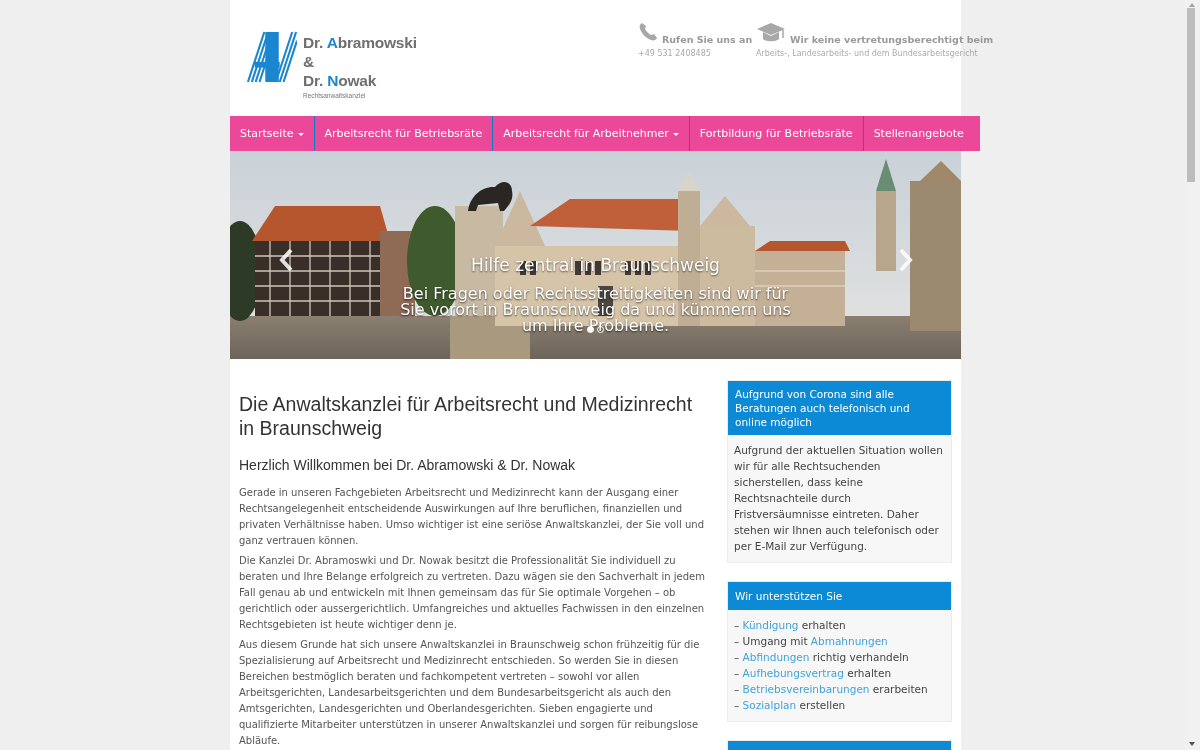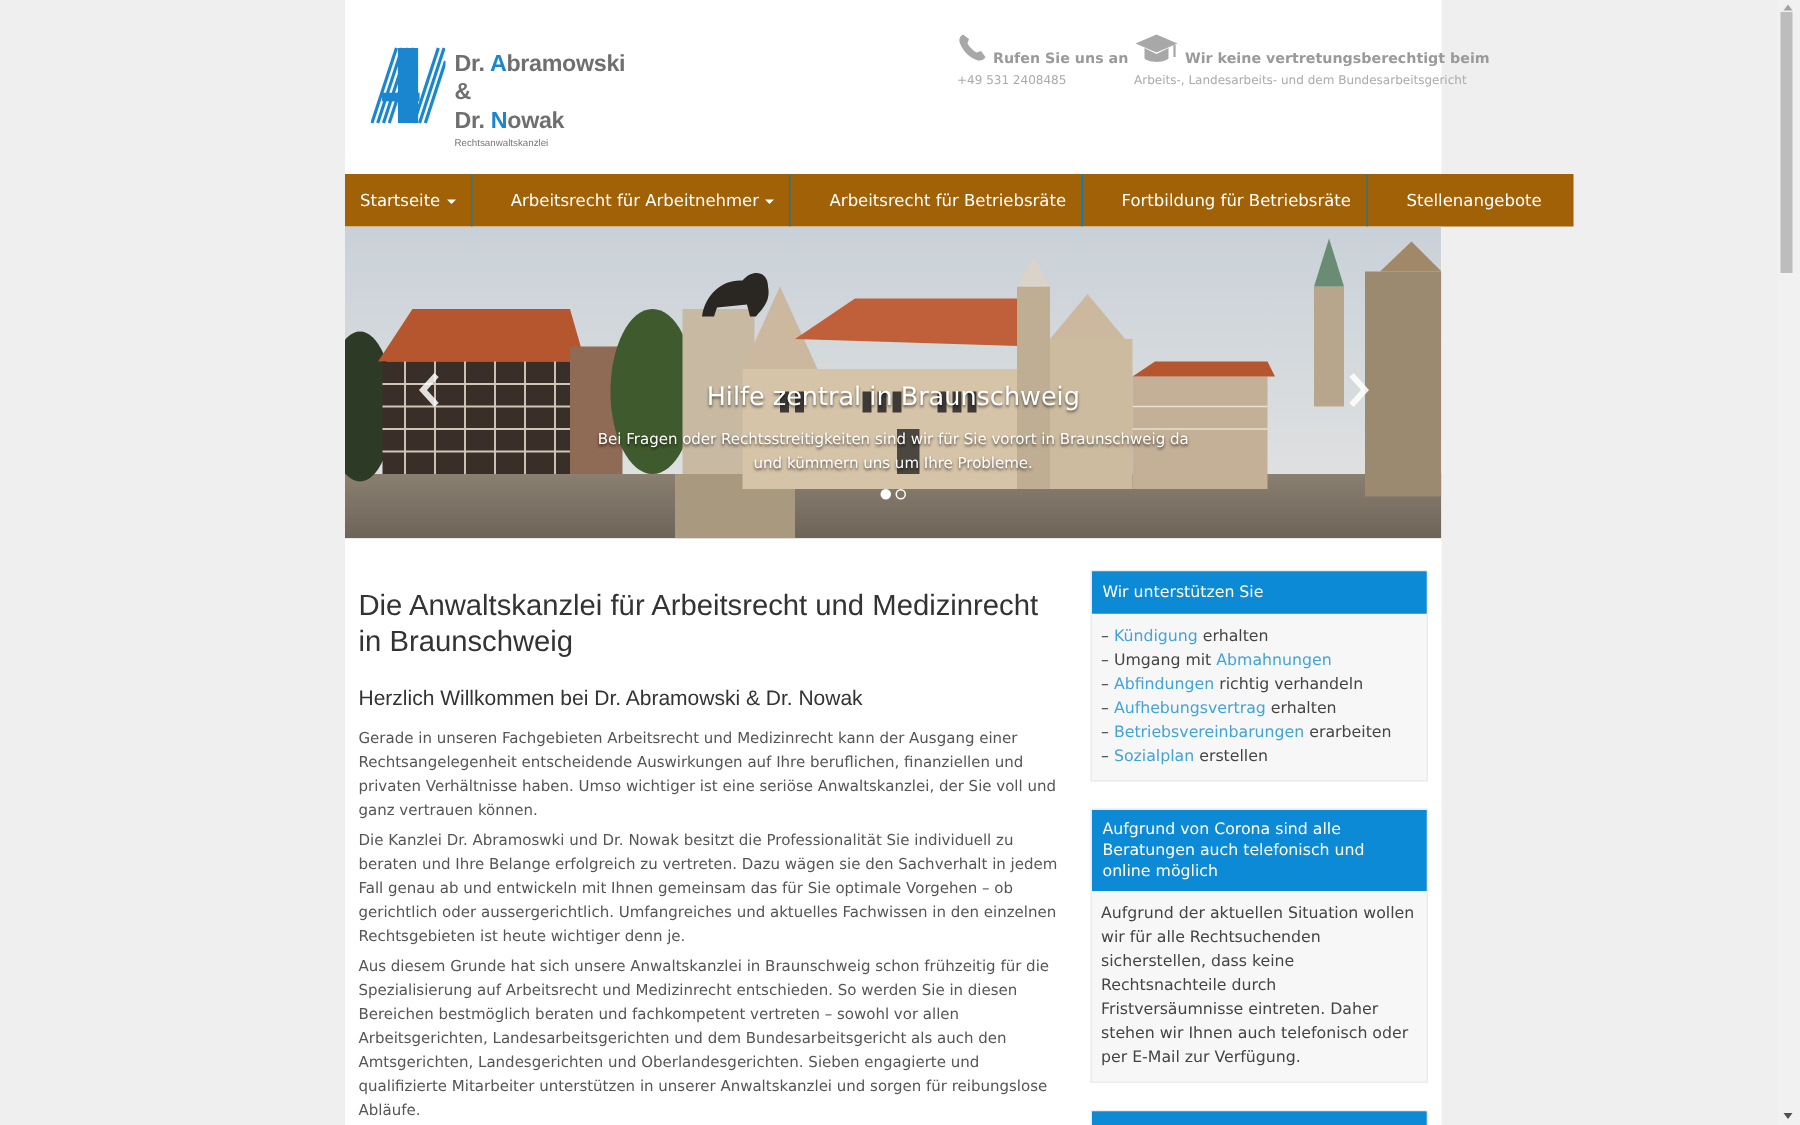--- a/index.html
+++ b/index.html
@@ -26,30 +26,30 @@
   .contact { position: absolute; top: 22px; }
   .contact .icon { position: absolute; left: 0; top: 0; }
   .contact .title { font-size: 9.5px; font-weight: bold; color: #9a9a9a; white-space: nowrap; }
   .contact .sub { font-size: 8px; color: #aaa; white-space: nowrap; margin-top: 4px; }
   .contact-phone { left: 408px; }
   .contact-phone .title { margin-left: 24px; margin-top: 12px; }
   .contact-grad { left: 526px; }
   .contact-grad .title { margin-left: 34px; margin-top: 12px; }
 
   
-  .nav { position: absolute; top: 116px; left: 0; width: 819px; height: 35px; background: #a16207; display: flex; gap: 16px; }
+  .nav { position: absolute; top: 116px; left: 0; width: 750px; height: 35px; background: #ec4899; display: flex; }
   .nav-item { height: 35px; line-height: 35px; padding: 0 10px; font-size: 11px; color: #fff; white-space: nowrap; border-right: 1px solid #0b7dc2; cursor: pointer; display: flex; align-items: center; }
   .nav-item.last { border-right: none; }
   .caret { display: inline-block; width: 0; height: 0; border-left: 3px solid transparent; border-right: 3px solid transparent; border-top: 3px solid #fff; margin-left: 4px; margin-top: 1px; }
 
   
   .slider { position: absolute; top: 151px; left: 0; width: 731px; height: 208px; overflow: hidden; padding-left: 44px; }
   .slider svg.bg { position: absolute; left: 0; top: 0; }
   .slide-title { position: absolute; top: 104px; left: 0; width: 731px; text-align: center; font-size: 17px; color: #fff; text-shadow: 0 1px 2px rgba(0,0,0,.6); }
-  .slide-text { position: absolute; top: 135px; left: 160px; width: 411px; text-align: center; font-size: 10px; line-height: 16px; color: #fff; text-shadow: 0 1px 2px rgba(0,0,0,.7); }
+  .slide-text { position: absolute; top: 135px; left: 160px; width: 411px; text-align: center; font-size: 16px; line-height: 16px; color: #fff; text-shadow: 0 1px 2px rgba(0,0,0,.7); }
   .arrow { position: absolute; top: 96px; width: 18px; height: 26px; cursor: pointer; }
   .arrow-left { left: 48px; }
   .arrow-right { left: 666px; }
   .dots { position: absolute; top: 175px; left: 357px; display: flex; gap: 3px; }
   .dot { width: 7px; height: 7px; border-radius: 50%; border: 1px solid #fff; cursor: pointer; }
   .dot.active { background: #fff; }
 
   
   .main { position: absolute; left: 9px; top: 392px; width: 470px; }
   h1.main-title { font-family: "Liberation Sans", sans-serif; font-weight: normal; font-size: 19.5px; line-height: 24px; color: #333; }
@@ -118,25 +118,25 @@
       <div class="sub">Arbeits-, Landesarbeits- und dem Bundesarbeitsgericht</div>
     </div>
   </div>
 
   <div class="nav">
     <div class="nav-item">
       <span>Startseite</span>
         <span class="caret"></span>
     </div>
     <div class="nav-item">
+      <span>Arbeitsrecht für Betriebsräte</span>
+    </div>
+    <div class="nav-item">
       <span>Arbeitsrecht für Arbeitnehmer</span>
         <span class="caret"></span>
-    </div>
-    <div class="nav-item">
-      <span>Arbeitsrecht für Betriebsräte</span>
     </div>
     <div class="nav-item">
       <span>Fortbildung für Betriebsräte</span>
     </div>
     <div class="nav-item last">
       <span>Stellenangebote</span>
     </div>
   </div>
 
   <div class="slider">
@@ -229,37 +229,37 @@
   <div class="main">
     <h1 class="main-title">Die Anwaltskanzlei für Arbeitsrecht und Medizinrecht in Braunschweig</h1>
     <h2 class="sub-title">Herzlich Willkommen bei Dr. Abramowski &amp; Dr. Nowak</h2>
     <p class="para first">Gerade in unseren Fachgebieten Arbeitsrecht und Medizinrecht kann der Ausgang einer Rechtsangelegenheit entscheidende Auswirkungen auf Ihre beruflichen, finanziellen und privaten Verhältnisse haben. Umso wichtiger ist eine seriöse Anwaltskanzlei, der Sie voll und ganz vertrauen können.</p>
     <p class="para">Die Kanzlei Dr. Abramoswki und Dr. Nowak besitzt die Professionalität Sie individuell zu beraten und Ihre Belange erfolgreich zu vertreten. Dazu wägen sie den Sachverhalt in jedem Fall genau ab und entwickeln mit Ihnen gemeinsam das für Sie optimale Vorgehen – ob gerichtlich oder aussergerichtlich. Umfangreiches und aktuelles Fachwissen in den einzelnen Rechtsgebieten ist heute wichtiger denn je.</p>
     <p class="para">Aus diesem Grunde hat sich unsere Anwaltskanzlei in Braunschweig schon frühzeitig für die Spezialisierung auf Arbeitsrecht und Medizinrecht entschieden. So werden Sie in diesen Bereichen bestmöglich beraten und fachkompetent vertreten – sowohl vor allen Arbeitsgerichten, Landesarbeitsgerichten und dem Bundesarbeitsgericht als auch den Amtsgerichten, Landesgerichten und Oberlandesgerichten. Sieben engagierte und qualifizierte Mitarbeiter unterstützen in unserer Anwaltskanzlei und sorgen für reibungslose Abläufe.</p>
   </div>
 
   <div class="sidebar">
     <div class="panel">
+      <div class="panel-head">Aufgrund von Corona sind alle Beratungen auch telefonisch und online möglich</div>
+      <div class="panel-body">Aufgrund der aktuellen Situation wollen wir für alle Rechtsuchenden sicherstellen, dass keine Rechtsnachteile durch Fristversäumnisse eintreten. Daher stehen wir Ihnen auch telefonisch oder per E-Mail zur Verfügung.</div>
+    </div>
+
+    <div class="panel">
       <div class="panel-head single">Wir unterstützen Sie</div>
       <div class="panel-body">
         <div class="list-line"><span>– </span><span class="link">Kündigung</span><span> erhalten</span></div>
         <div class="list-line"><span>– Umgang mit </span><span class="link">Abmahnungen</span><span></span></div>
         <div class="list-line"><span>– </span><span class="link">Abfindungen</span><span> richtig verhandeln</span></div>
         <div class="list-line"><span>– </span><span class="link">Aufhebungsvertrag</span><span> erhalten</span></div>
         <div class="list-line"><span>– </span><span class="link">Betriebsvereinbarungen</span><span> erarbeiten</span></div>
         <div class="list-line"><span>– </span><span class="link">Sozialplan</span><span> erstellen</span></div>
       </div>
     </div>
 
     <div class="panel">
-      <div class="panel-head">Aufgrund von Corona sind alle Beratungen auch telefonisch und online möglich</div>
-      <div class="panel-body">Aufgrund der aktuellen Situation wollen wir für alle Rechtsuchenden sicherstellen, dass keine Rechtsnachteile durch Fristversäumnisse eintreten. Daher stehen wir Ihnen auch telefonisch oder per E-Mail zur Verfügung.</div>
-    </div>
-
-    <div class="panel">
       <div class="panel-head single">Nehmen Sie Kontakt auf</div>
 
     </div>
   </div>
 </div>
 
 <div class="scrollbar">
   <div class="sb-up"></div>
   <div class="sb-thumb"></div>
   <div class="sb-down"></div>

